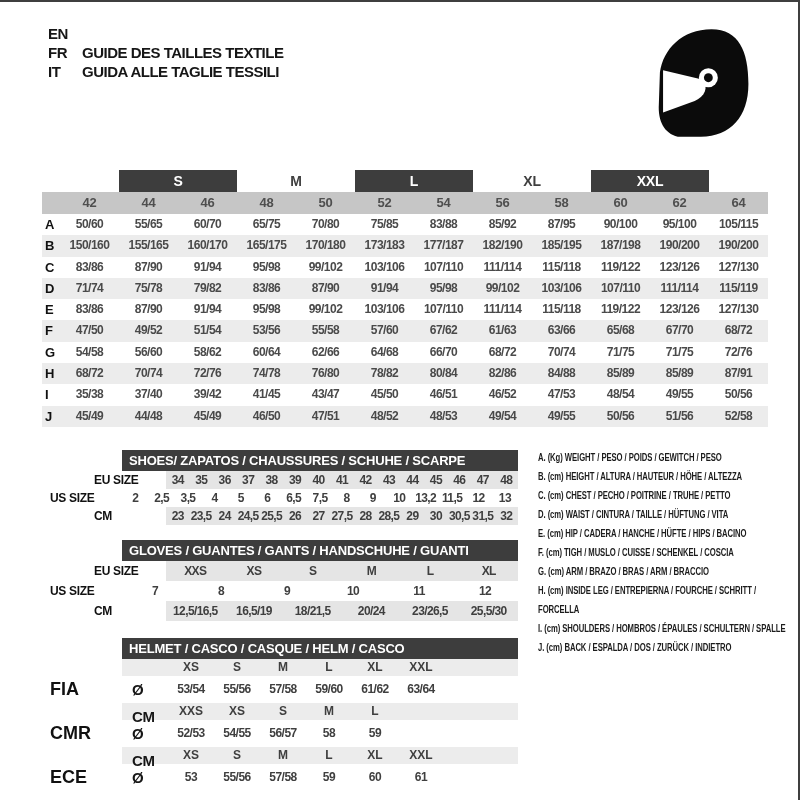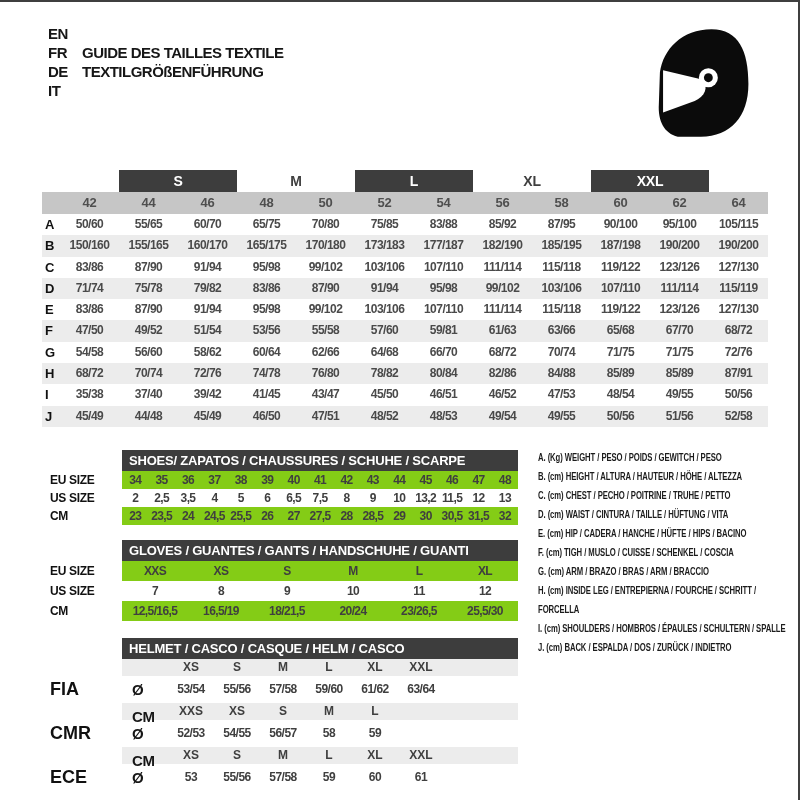--- a/index.html
+++ b/index.html
@@ -36,21 +36,21 @@
   .tcell{text-align:center;font-weight:700;font-size:12px;color:#4a4a4a;letter-spacing:-0.5px;}
 
   
   .bar{background:#3d3d3d;color:#fff;font-weight:700;font-size:13px;height:21px;
     line-height:21px;padding-left:7px;letter-spacing:-0.2px;}
   .sblock{position:absolute;left:122px;width:396px;}
   .shoes-block{top:448px;}
   .gloves-block{top:538px;}
   .helmet-block{top:636px;}
   .srow{display:flex;position:relative;}
-  .srow.stripe{background:#84cc16;}
+  .srow.stripe{background:#e5e5e5;margin-left:44px;}
   .shoes-block .srow{height:18px;line-height:18px;}
   .gloves-block .srow{height:20px;line-height:20px;}
   .scell{flex:1;text-align:center;font-weight:700;font-size:12px;color:#3f3f3f;letter-spacing:-0.6px;}
   .outer-label{position:absolute;left:-72px;width:70px;font-weight:700;font-size:12px;color:#111;letter-spacing:-0.3px;}
 
   
   .hsizes{display:flex;background:#ececec;height:17px;line-height:17px;padding-left:46px;}
   .hsize-cell{width:46px;text-align:center;font-weight:700;font-size:12px;color:#3f3f3f;}
   .hvals{display:flex;position:relative;height:27px;line-height:27px;padding-left:10px;}
   .hunit{width:36px;font-weight:700;font-size:15px;color:#161616;letter-spacing:-0.4px;}
@@ -72,27 +72,24 @@
       <div class="lang-row">
         <span class="lang-code">EN</span>
       </div>
 
 
       <div class="lang-row">
         <span class="lang-code">FR</span>
         <span class="lang-title">GUIDE DES TAILLES TEXTILE</span>
       </div>
 
-      <div class="lang-row">
-        <span class="lang-code">DE</span>
-        <span class="lang-title">TEXTILGRÖßENFÜHRUNG</span>
-      </div>
 
       <div class="lang-row">
         <span class="lang-code">IT</span>
+        <span class="lang-title">GUIDA ALLE TAGLIE TESSILI</span>
       </div>
     </div>
 
   <svg class="helmet-icon" viewBox="0 0 100 112" xmlns="http://www.w3.org/2000/svg">
     <path d="M60 5 C32 5 14 24 11 46 L10 76 C9 92 15 104 28 107 L50 107 C78 107 95 88 95 57 C95 26 86 5 60 5 Z" fill="#0b0b0b"></path>
     <path d="M14 44 L52 53 C57 60 54 69 44 73 L14 84 Z" fill="#ffffff"></path>
     <circle cx="57" cy="51" r="9" fill="#ffffff"></circle>
     <circle cx="57" cy="51" r="4.2" fill="#0b0b0b"></circle>
   </svg>
 
@@ -312,21 +309,21 @@
               <div class="tcell">49/52</div>
             
               <div class="tcell">51/54</div>
             
               <div class="tcell">53/56</div>
             
               <div class="tcell">55/58</div>
             
               <div class="tcell">57/60</div>
             
-              <div class="tcell">59/81</div>
+              <div class="tcell">67/62</div>
             
               <div class="tcell">61/63</div>
             
               <div class="tcell">63/66</div>
             
               <div class="tcell">65/68</div>
             
               <div class="tcell">67/70</div>
             
               <div class="tcell">68/72</div>

